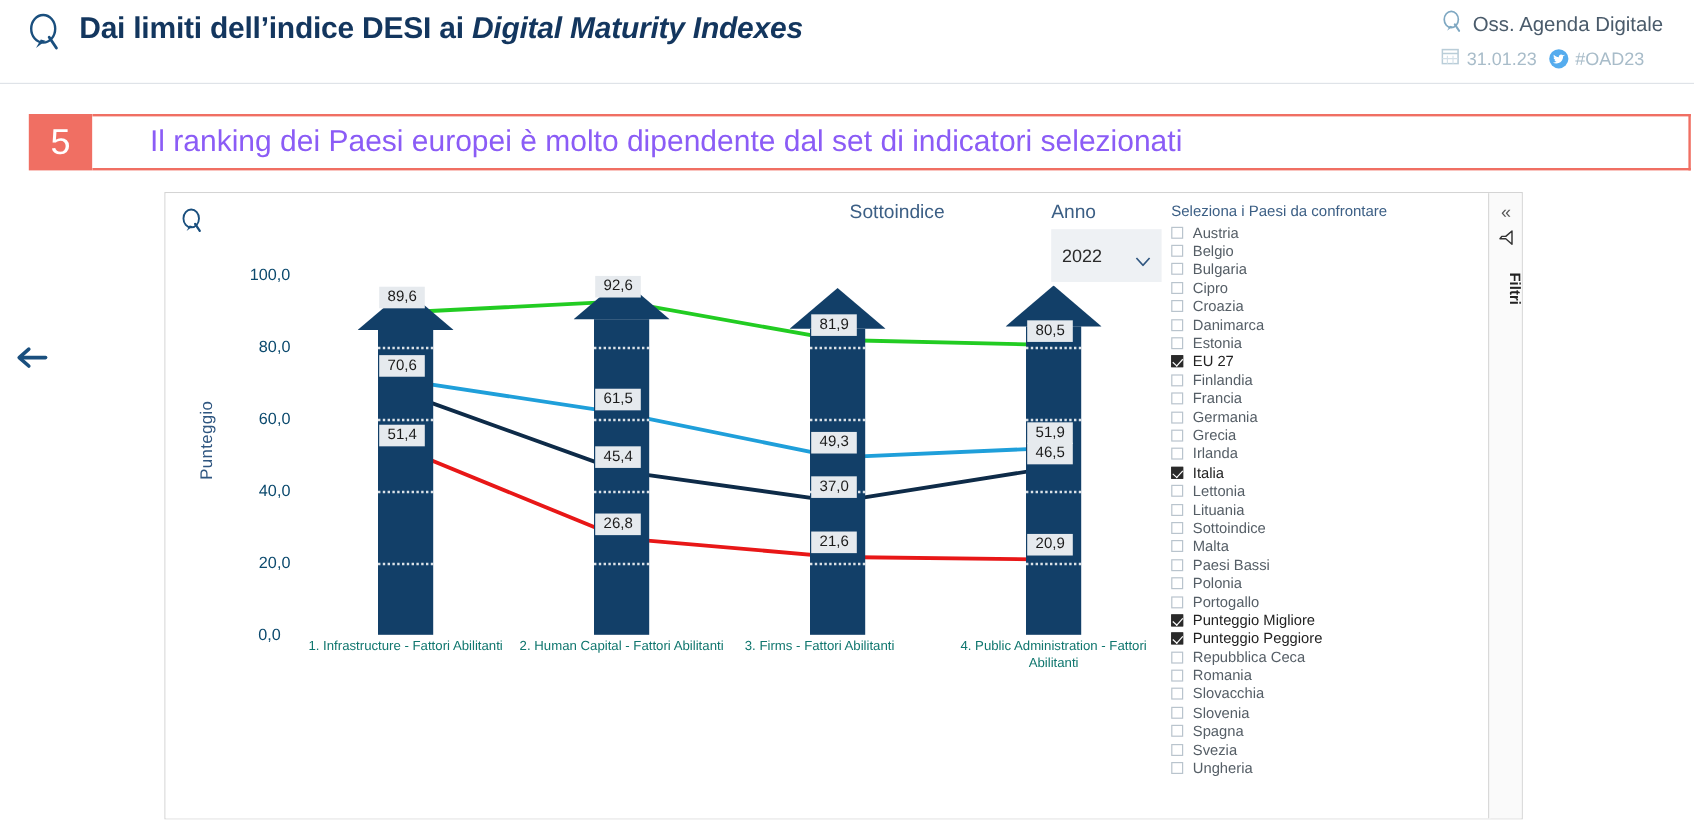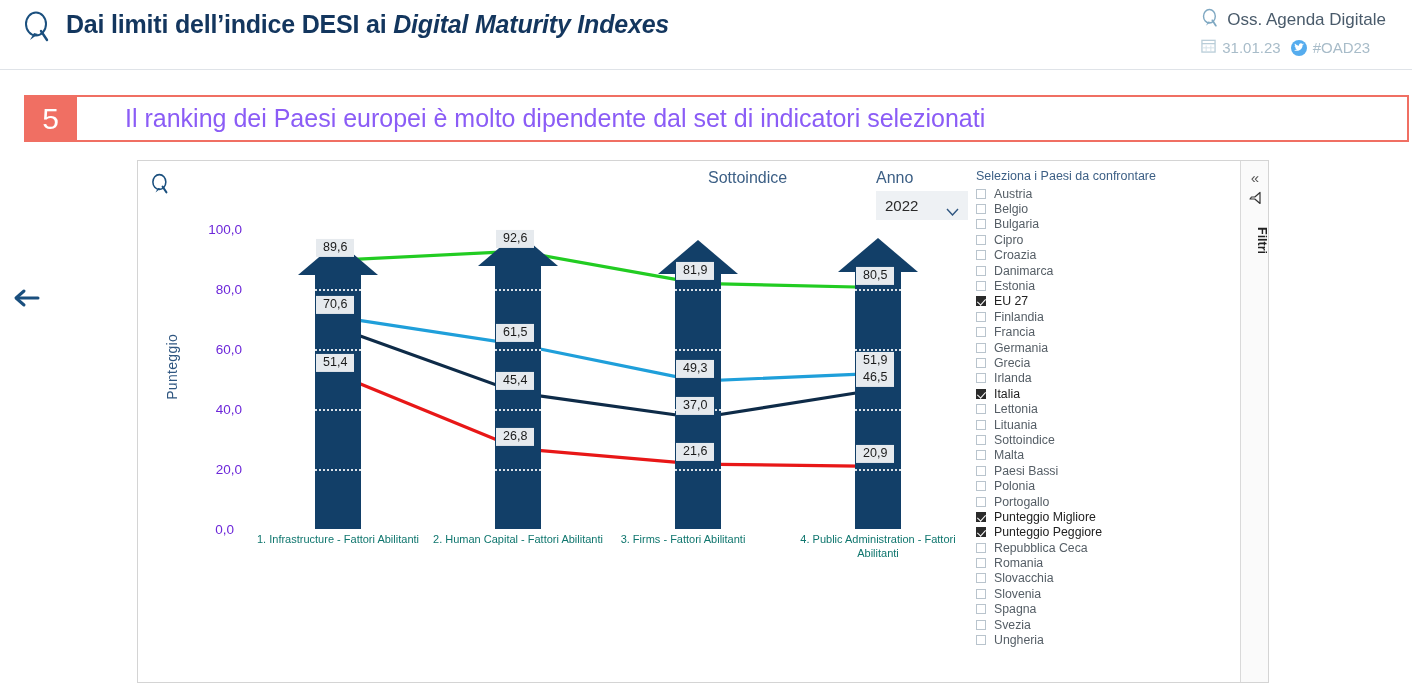--- a/index.html
+++ b/index.html
@@ -67,21 +67,21 @@
   }
   .radio.on { border-color: #333; }
   .radio.on::after {
     content: ""; position: absolute; left: 2.5px; top: 2.5px;
     width: 6px; height: 6px; border-radius: 50%; background: #2b2b2b;
   }
   .radio-text { font-size: 14.5px; color: #26415e; }
 
   .ctrl-year { position: absolute; left: 738px; top: 8px; width: 100px; }
   .year-select {
-    margin-top: 4px; width: 92px; height: 29px; background: #eef1f4; border: none;
+    margin-top: 4px; width: 92px; height: 44px; background: #eef1f4; border: none;
     display: flex; align-items: center; justify-content: space-between; padding: 0 9px;
   }
   .year-value { font-size: 15px; color: #2a2a2a; }
   .chev { width: 13px; height: 8px; }
 
   .ctrl-countries { position: absolute; left: 838px; top: 8px; width: 230px; }
   .cc-title { font-size: 12.5px; color: #3c5f85; margin-bottom: 3px; }
   .cc-list { display: block; }
   .cc-item { display: flex; align-items: center; gap: 8px; height: 15.4px; }
   .cbx {
@@ -112,21 +112,21 @@
   
   .nav-arrow { position: absolute; left: 8px; top: 280px; width: 36px; height: 36px; }
 
   
   .plot { position: absolute; left: 0px; top: 68px; width: 830px; height: 320px; }
   .ylabel {
     position: absolute; left: 26px; top: 105px; font-size: 14px; color: #2f5680;
     writing-mode: vertical-rl; transform: rotate(180deg); letter-spacing: 0.3px;
   }
   .ytick {
-    position: absolute; width: 62px; text-align: right; font-size: 13.5px; color: #6d28d9;
+    position: absolute; width: 62px; text-align: right; font-size: 13.5px; color: #0c4a6e;
     transform: translateY(-50%);
   }
   .plotarea { position: absolute; left: 110px; top: 0; width: 720px; height: 300px; }
   .col { position: absolute; bottom: 0; }
   .col .shaft { position: absolute; left: 17px; bottom: 0; width: 46px; background: #123f68; }
   .col .head { position: absolute; left: 0; width: 80px; height: 34px; }
   .col .head svg { display: block; }
   .dotline {
     position: absolute; left: 17px; width: 46px; height: 0;
     border-top: 2px dotted rgba(255,255,255,0.85);

